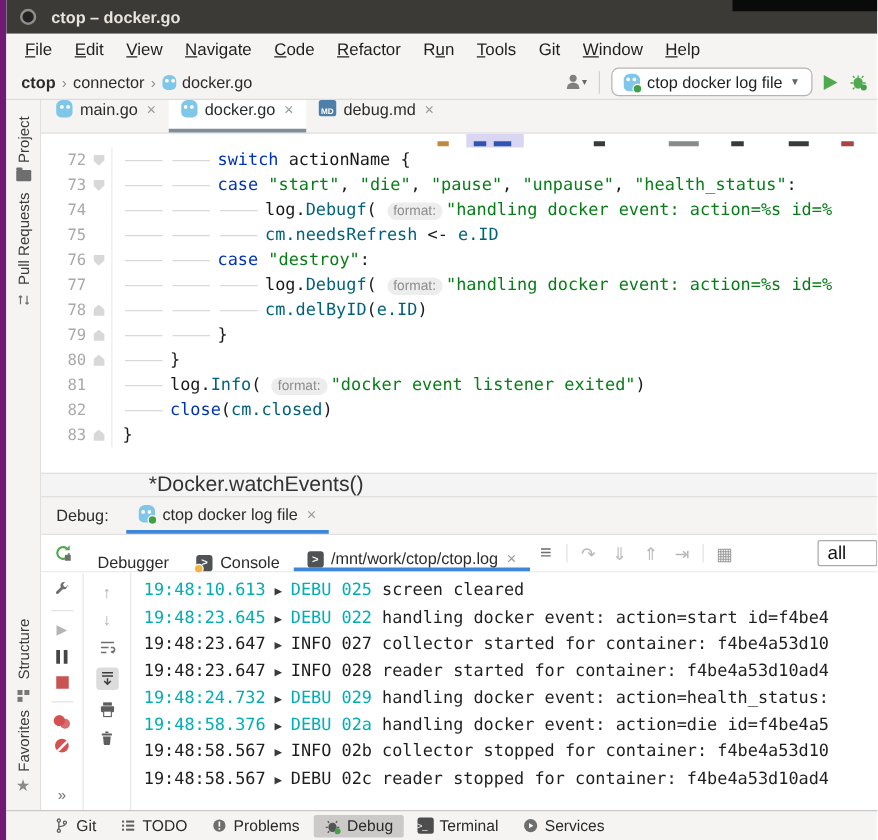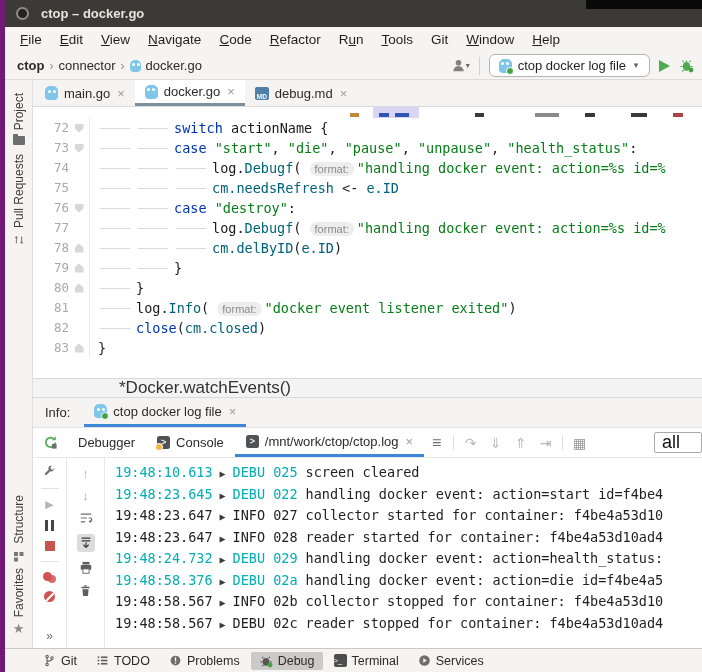--- a/index.html
+++ b/index.html
@@ -40,21 +40,21 @@
   .stripe-label{writing-mode:vertical-rl;transform:rotate(180deg);font-size:12px;color:#3C3C3C}
   .i-folder{width:12px;height:9px;background:#6E6E6E;border-radius:1px;position:relative}
   .i-folder::before{content:"";position:absolute;top:-2px;left:0;width:5px;height:2px;background:#6E6E6E;border-radius:1px 1px 0 0}
   .i-structure{width:9px;height:9px;position:relative}
   .i-structure::before{content:"";position:absolute;width:3.5px;height:3.5px;background:#777;box-shadow:5.5px 0 0 #777,0 5.5px 0 #777}
   .i-star{color:#8A8A8A;font-size:13px;line-height:12px}
   .content{flex:1;display:flex;flex-direction:column;min-width:0}
 
   
   .etabbar{height:27px;background:#F5F4F2;display:flex;border-bottom:1px solid #DADADA;padding-left:2px}
-  .etab{display:flex;align-items:center;gap:6px;padding:0 10px;font-size:13px;color:#2B2B2B;cursor:default}
+  .etab{display:flex;align-items:flex-start;gap:6px;padding:0 10px;font-size:13px;color:#2B2B2B;cursor:default}
   .etab.active{background:#fff;border-bottom:3px solid #7F8E9B}
   .tab-close{color:#9B9B9B;font-size:13px;margin-left:1px}
 
   
   .editor{height:271px;background:#fff;overflow:hidden;position:relative}
   .ed-strip{height:11px;position:relative;background:#fff}
   .frag{position:absolute}
   .ed-row{display:flex;height:20px;line-height:20px;font-family:"DejaVu Sans Mono",monospace;font-size:13.5px;color:#1A1A1A}
   .ln{width:36px;text-align:right;color:#A9A9A9;font-size:12.5px;flex:none}
   .fold-slot{width:20px;flex:none;display:flex;align-items:center;justify-content:center}
@@ -68,28 +68,28 @@
   .ctx-footer{height:20px;background:#F4F4F4;border-top:1px solid #D9D9D9;border-bottom:1px solid #D9D9D9;font-size:17px;color:#333;line-height:18px;padding-left:86px}
 
   
   .dbg-header{height:30px;background:#F5F4F2;display:flex;align-items:stretch;border-bottom:1px solid #E2E2E2}
   .dbg-title{align-self:center;margin-left:12px;margin-right:14px;font-size:13px;color:#2B2B2B}
   .session-tab{display:flex;align-items:center;gap:6px;padding:0 10px;border-bottom:3px solid #3E86D8;font-size:13px;color:#2B2B2B;cursor:default}
 
   
   .dbg-toolbar{height:30px;background:#fff;display:flex;align-items:stretch;border-bottom:1px solid #E8E8E8}
   .rerun-cell{width:34px;display:flex;align-items:center;justify-content:center}
-  .dtab{display:flex;align-items:center;gap:6px;padding:0 11px;font-size:13px;color:#2B2B2B;cursor:default}
+  .dtab{display:flex;align-items:flex-end;gap:6px;padding:0 11px;font-size:13px;color:#2B2B2B;cursor:default}
   .dtab.active{border-bottom:3px solid #3E86D8}
   .i-console{width:13px;height:13px;background:#4F5356;border-radius:2.5px;color:#F5F5F5;font-size:9px;font-weight:700;line-height:13px;text-align:center;position:relative;flex:none}
   .i-console.badged::after{content:"";position:absolute;left:-2px;bottom:-2px;width:6px;height:6px;border-radius:50%;background:#F2B63C;border:1px solid #fff}
   .tool-ic{display:flex;align-items:center;justify-content:center;width:25px;color:#B8B8B8;font-size:14px}
   .tool-ic.dark{color:#6E6E6E;font-size:16px}
   .vsep{width:1px;background:#E2E2E2;margin:7px 4px}
-  .all-combo{align-self:center;margin-left:auto;width:48px;height:21px;border:1px solid #A9A9A9;background:#fff;font-size:18px;padding:0 7px;color:#111;border-radius:2px;line-height:19px;flex:none}
+  .all-combo{align-self:center;margin-left:auto;width:48px;height:21px;border:1px solid #A9A9A9;background:#fff;font-size:15px;padding:0 7px;color:#111;border-radius:2px;line-height:19px;flex:none}
 
   
   .dbg-body{height:190px;display:flex;background:#fff;overflow:hidden}
   .dcol1{width:34px;border-right:1px solid #E8E8E8;display:flex;flex-direction:column;align-items:center;padding-top:7px;gap:10px;flex:none}
   .dcol2{width:38px;border-right:1px solid #E8E8E8;display:flex;flex-direction:column;align-items:center;padding-top:9px;gap:9px;flex:none}
   .hsep{width:18px;height:1px;background:#E3E3E3}
   .i-pause{width:9px;height:11px;border-left:3px solid #454545;border-right:3px solid #454545}
   .i-stop{width:10px;height:10px;background:#C75450}
   .i-bps{width:9px;height:9px;border-radius:50%;background:#D25252;position:relative;margin-right:4px}
   .i-bps::after{content:"";position:absolute;left:5px;top:3px;width:8px;height:8px;border-radius:50%;background:#D25252;opacity:.85}
@@ -298,21 +298,21 @@
               <span class="ln">83</span>
               <span class="fold-slot fold-u"></span>
               <span class="code"><span class="tk-p">}</span></span>
             </div>
           </div>
       </div>
 
       <div class="ctx-footer">*Docker.watchEvents()</div>
 
       <div class="dbg-header">
-        <span class="dbg-title">Info:</span>
+        <span class="dbg-title">Debug:</span>
         <div class="session-tab">
           <span class="i-go badge-green"></span>
           <span>ctop docker log file</span>
           <span class="tab-close">×</span>
         </div>
       </div>
 
       <div class="dbg-toolbar">
         <span class="rerun-cell">
           <svg viewBox="0 0 16 16" width="15" height="15">

